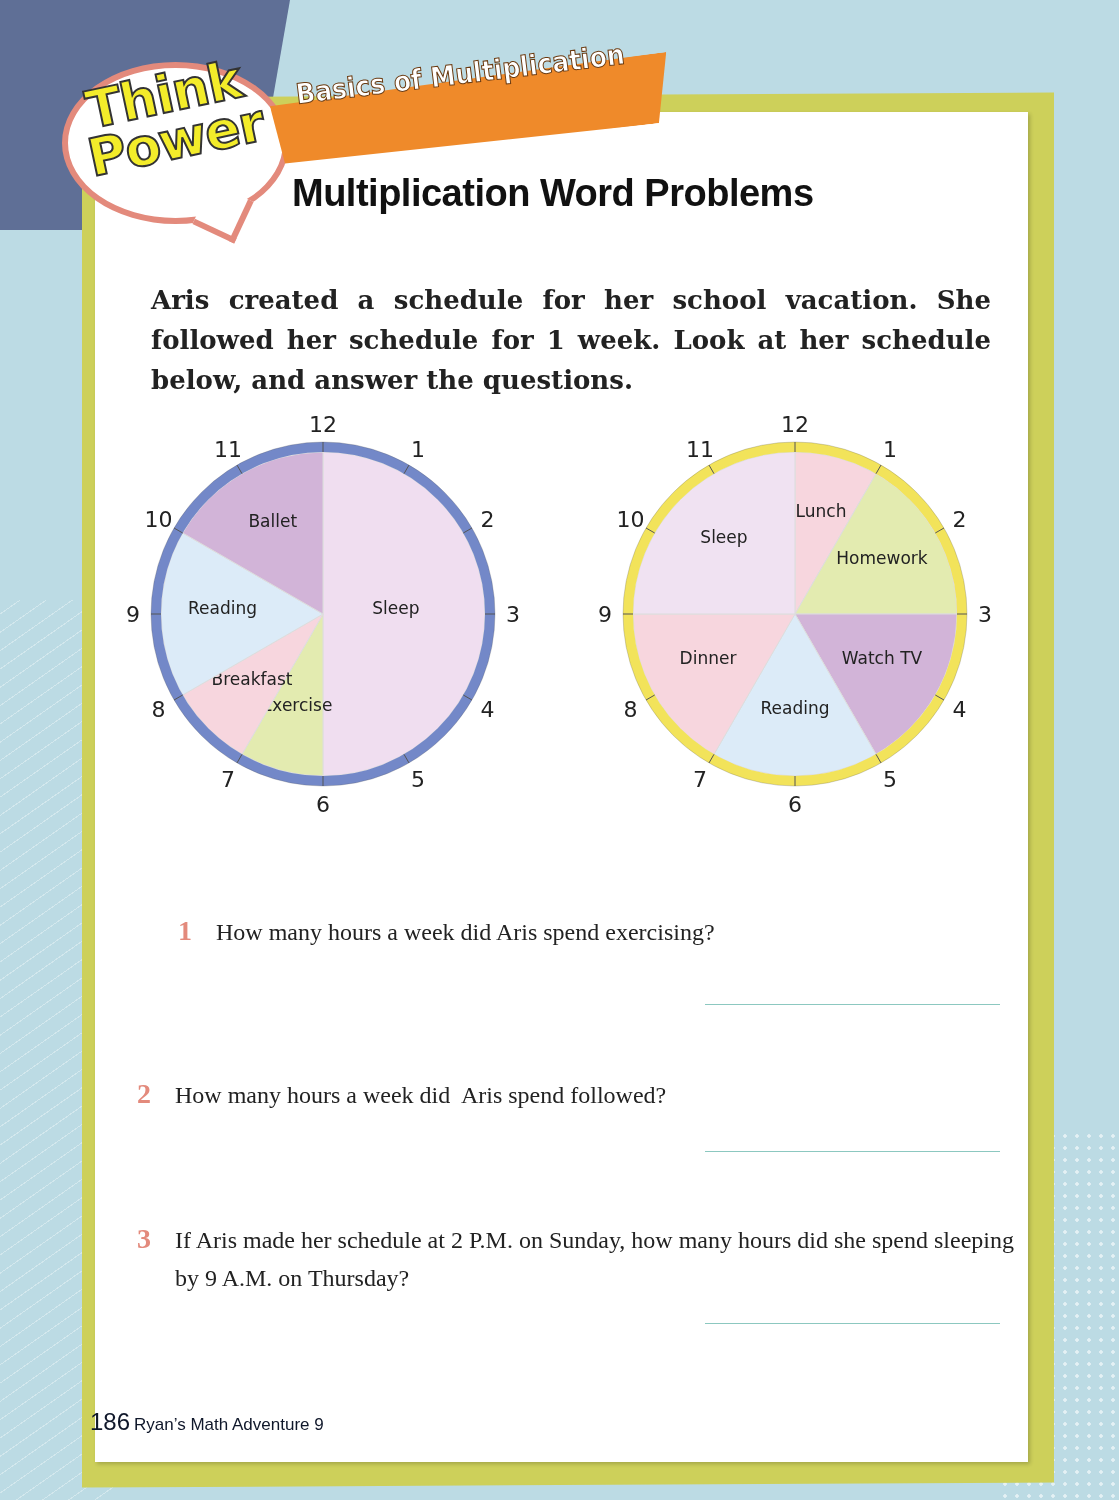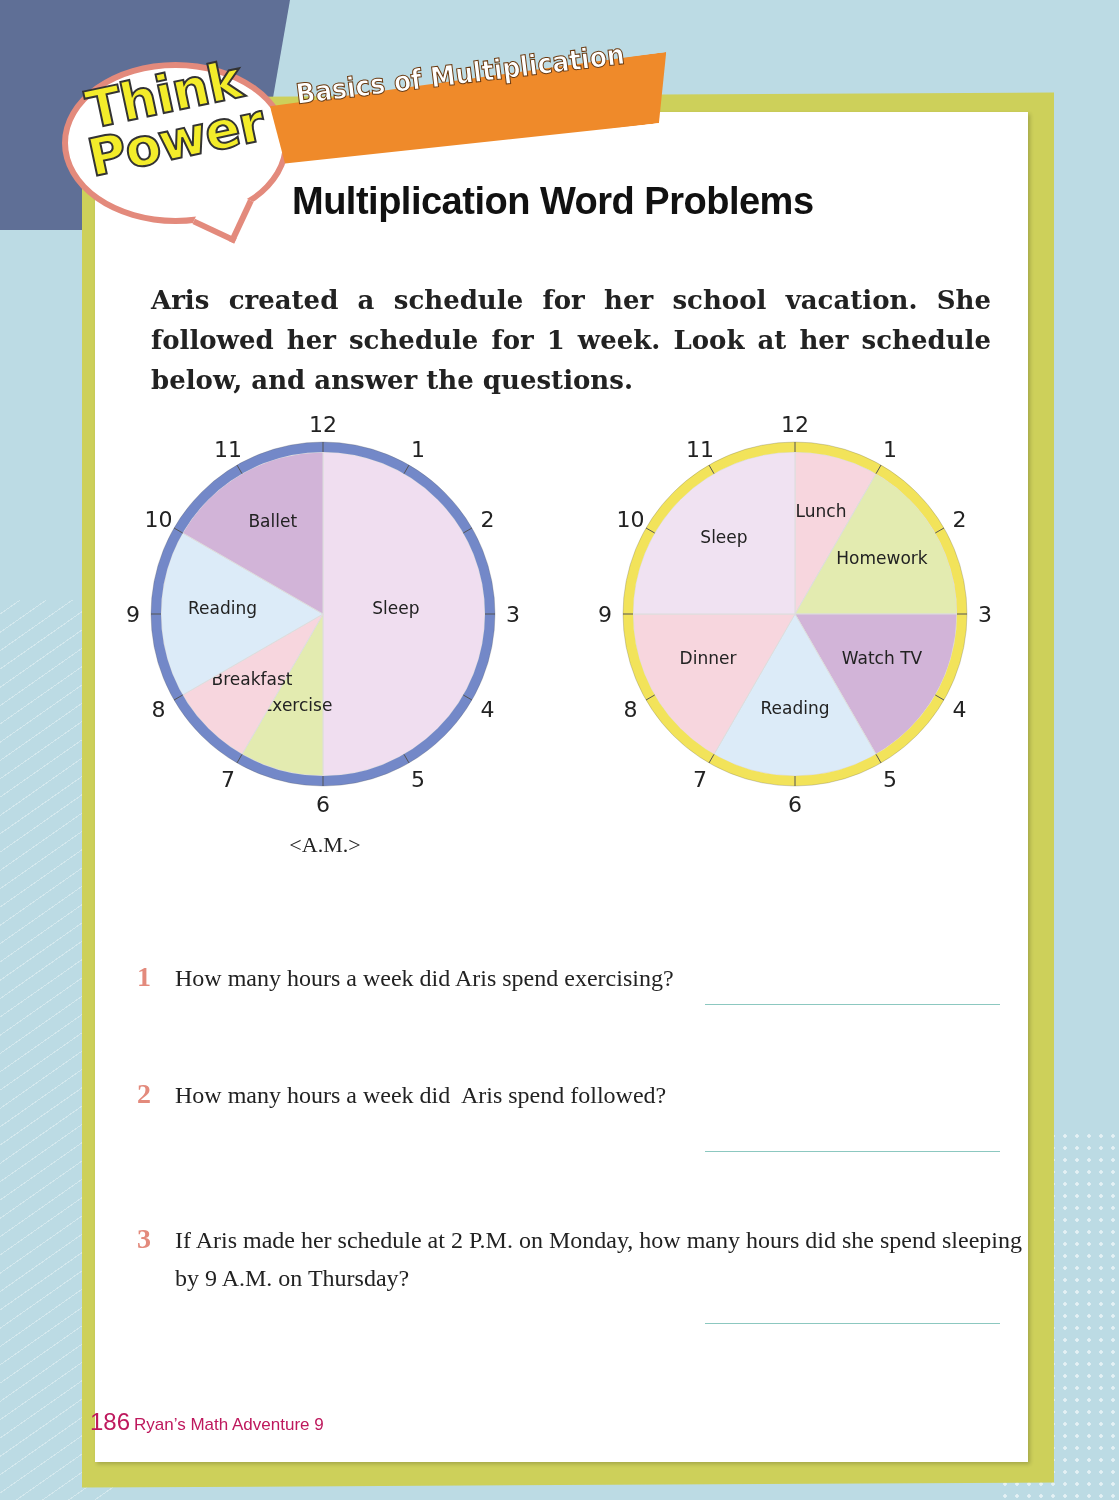--- a/index.html
+++ b/index.html
@@ -7,29 +7,29 @@
   .bg-dark { position:absolute; left:0; top:0; width:300px; height:230px; background:#5f6f96; clip-path:polygon(0 0, 290px 0, 250px 230px, 0 230px); }
   .bg-stripes { position:absolute; left:0; top:600px; width:120px; height:900px; background:repeating-linear-gradient(-35deg, transparent 0 14px, rgba(255,255,255,0.35) 14px 15px); }
   .bg-dots { position:absolute; right:0; top:1130px; width:120px; height:370px; background-image:radial-gradient(rgba(255,255,255,0.6) 1.5px, transparent 2px); background-size:12px 12px; }
   .paper-back { position:absolute; left:82px; top:95px; width:972px; height:1390px; background:#cdd05a; transform:skewY(-0.3deg); }
   .paper { position:absolute; left:95px; top:112px; width:933px; height:1350px; background:#fff; box-shadow:2px 2px 4px rgba(0,0,0,0.2); }
   .bubble { position:absolute; left:62px; top:62px; width:215px; height:150px; border-radius:50%; background:#fff; border:6px solid #e38a7c; }
   .bubble-tail { position:absolute; left:200px; top:190px; width:40px; height:40px; background:#fff; border-right:6px solid #e38a7c; border-bottom:6px solid #e38a7c; transform:rotate(25deg); }
   .think { position:absolute; left:90px; top:70px; font:900 52px/0.9 "DejaVu Sans", sans-serif; color:#f3ec2a; -webkit-text-stroke:2px #333; transform:rotate(-12deg); letter-spacing:-1px; }
   .ribbon { position:absolute; left:272px; top:76px; width:400px; height:70px; background:#ef8a2a; transform:rotate(-7deg); clip-path:polygon(0 8%,100% 0,96% 100%,2% 92%); }
   .ribbon-text { position:absolute; left:296px; top:78px; font:bold 28px "DejaVu Sans Condensed","DejaVu Sans", sans-serif; color:#fff; -webkit-text-stroke:1px #6a3a10; transform:rotate(-7deg); transform-origin:left center; white-space:nowrap; }
-  .title { position:absolute; left:292px; top:172px; font:bold 38px "Liberation Sans", sans-serif; color:#111; letter-spacing:-0.5px;margin-top:8px; }
+  .title { position:absolute; left:292px; top:172px; font:bold 38px "Liberation Sans", sans-serif; color:#111; letter-spacing:-0.5px; }
   .intro { position:absolute; left:151px; top:280px; width:840px; font:bold 26px/40px "DejaVu Serif", serif; color:#222; text-align:justify; }
   .clock { position:absolute; top:400px; width:420px; height:470px; }
   .clock svg { position:absolute; left:0; top:0; }
   .caption { position:absolute; top:432px; width:100%; text-align:center; font:22px "Liberation Serif", serif; color:#222; }
   .q { position:absolute; left:137px; font:24px/38px "Liberation Serif", serif; color:#222; }
   .q .num { display:inline-block; width:38px; color:#e38a7c; font-weight:bold; font-size:28px; }
   .answer-line { position:absolute; left:705px; width:295px; height:0; border-top:1.5px solid #8cc8c0; }
-  .footer { position:absolute; left:90px; top:1408px; font:24px "Liberation Sans", sans-serif; color:#be185d;text-align:center; }
+  .footer { position:absolute; left:90px; top:1408px; font:24px "Liberation Sans", sans-serif; color:#0f172a;text-align:center; }
   .footer .book { font-size:17px; margin-left:4px; }
 </style>
 </head>
 <body>
 
 <div class="bg-dark"></div>
 <div class="bg-stripes"></div>
 <div class="bg-dots"></div>
 <div class="paper-back"></div>
 <div class="paper"></div>
@@ -78,21 +78,20 @@
       <text x="112.99999999999996" y="386.5448267190433" text-anchor="middle" font-size="22" font-family="DejaVu Sans, sans-serif" fill="#222">7</text>
       <line x1="67.70388458692096" y1="295.00000000000006" x2="59.04363054907657" y2="300.00000000000006" stroke="#555" stroke-width="1"></line>
       <text x="43.4551732809567" y="317.00000000000006" text-anchor="middle" font-size="22" font-family="DejaVu Sans, sans-serif" fill="#222">8</text>
       <line x1="46" y1="214.00000000000003" x2="36" y2="214.00000000000003" stroke="#555" stroke-width="1"></line>
       <text x="18" y="222.00000000000003" text-anchor="middle" font-size="22" font-family="DejaVu Sans, sans-serif" fill="#222">9</text>
       <line x1="67.70388458692094" y1="133" x2="59.04363054907657" y2="127.99999999999999" stroke="#555" stroke-width="1"></line>
       <text x="43.45517328095667" y="126.99999999999999" text-anchor="middle" font-size="22" font-family="DejaVu Sans, sans-serif" fill="#222">10</text>
       <line x1="126.99999999999993" y1="73.70388458692099" x2="121.99999999999993" y2="65.0436305490766" stroke="#555" stroke-width="1"></line>
       <text x="112.99999999999991" y="57.4551732809567" text-anchor="middle" font-size="22" font-family="DejaVu Sans, sans-serif" fill="#222">11</text>
     </svg>
-  <div class="caption">&lt;A.M.&gt;</div>
 </div>
 <div class="clock" id="clock-pm" style="left:587px;">
   <svg width="420" height="430">
       <path d="M208,214 L208,52 A162,162 0 0 1 289,73.70388458692094 Z" fill="#f7d6de" stroke="#ddd" stroke-width="1"></path>
       <text x="233.99578489009718" y="116.98241000752598" text-anchor="middle" font-size="17" font-family="DejaVu Sans, sans-serif" fill="#222">Lunch</text>
       <path d="M208,214 L289,73.70388458692094 A162,162 0 0 1 370,214 Z" fill="#e3ebb0" stroke="#ddd" stroke-width="1"></path>
       <text x="294.983591556109" y="163.78" text-anchor="middle" font-size="17" font-family="DejaVu Sans, sans-serif" fill="#222">Homework</text>
       <path d="M208,214 L370,214 A162,162 0 0 1 289,354.29611541307906 Z" fill="#d2b4d8" stroke="#ddd" stroke-width="1"></path>
       <text x="294.983591556109" y="264.21999999999997" text-anchor="middle" font-size="17" font-family="DejaVu Sans, sans-serif" fill="#222">Watch TV</text>
       <path d="M208,214 L289,354.29611541307906 A162,162 0 0 1 126.99999999999996,354.29611541307906 Z" fill="#dcebf8" stroke="#ddd" stroke-width="1"></path>
@@ -123,30 +122,30 @@
       <text x="43.4551732809567" y="317.00000000000006" text-anchor="middle" font-size="22" font-family="DejaVu Sans, sans-serif" fill="#222">8</text>
       <line x1="46" y1="214.00000000000003" x2="36" y2="214.00000000000003" stroke="#555" stroke-width="1"></line>
       <text x="18" y="222.00000000000003" text-anchor="middle" font-size="22" font-family="DejaVu Sans, sans-serif" fill="#222">9</text>
       <line x1="67.70388458692094" y1="133" x2="59.04363054907657" y2="127.99999999999999" stroke="#555" stroke-width="1"></line>
       <text x="43.45517328095667" y="126.99999999999999" text-anchor="middle" font-size="22" font-family="DejaVu Sans, sans-serif" fill="#222">10</text>
       <line x1="126.99999999999993" y1="73.70388458692099" x2="121.99999999999993" y2="65.0436305490766" stroke="#555" stroke-width="1"></line>
       <text x="112.99999999999991" y="57.4551732809567" text-anchor="middle" font-size="22" font-family="DejaVu Sans, sans-serif" fill="#222">11</text>
     </svg>
 </div>
 
-<div class="q" style="top:958px;">
+<div class="q" style="top:912px;margin-left:41px;">
   <span class="num">1</span><span>How many hours a week did Aris spend exercising?</span>
 </div>
 <div class="answer-line" style="top:1004px;"></div>
 
 <div class="q" style="top:1075px;">
   <span class="num">2</span><span style="white-space:pre">How many hours a week did  Aris spend followed?</span>
 </div>
 <div class="answer-line" style="top:1151px;"></div>
 
 <div class="q" style="top:1220px; width:850px; padding-left:38px; text-indent:-38px;">
-  <span class="num" style="text-indent:0">3</span><span>If Aris made her schedule at 2 P.M. on Monday, how many hours did she spend sleeping by 9 A.M. on Thursday?</span>
+  <span class="num" style="text-indent:0">3</span><span>If Aris made her schedule at 2 P.M. on Sunday, how many hours did she spend sleeping by 9 A.M. on Thursday?</span>
 </div>
 <div class="answer-line" style="top:1323px;"></div>
 
 <div class="footer">
   <span>186</span><span class="book">Ryan’s Math Adventure 9</span>
 </div>
 
 </body></html>

